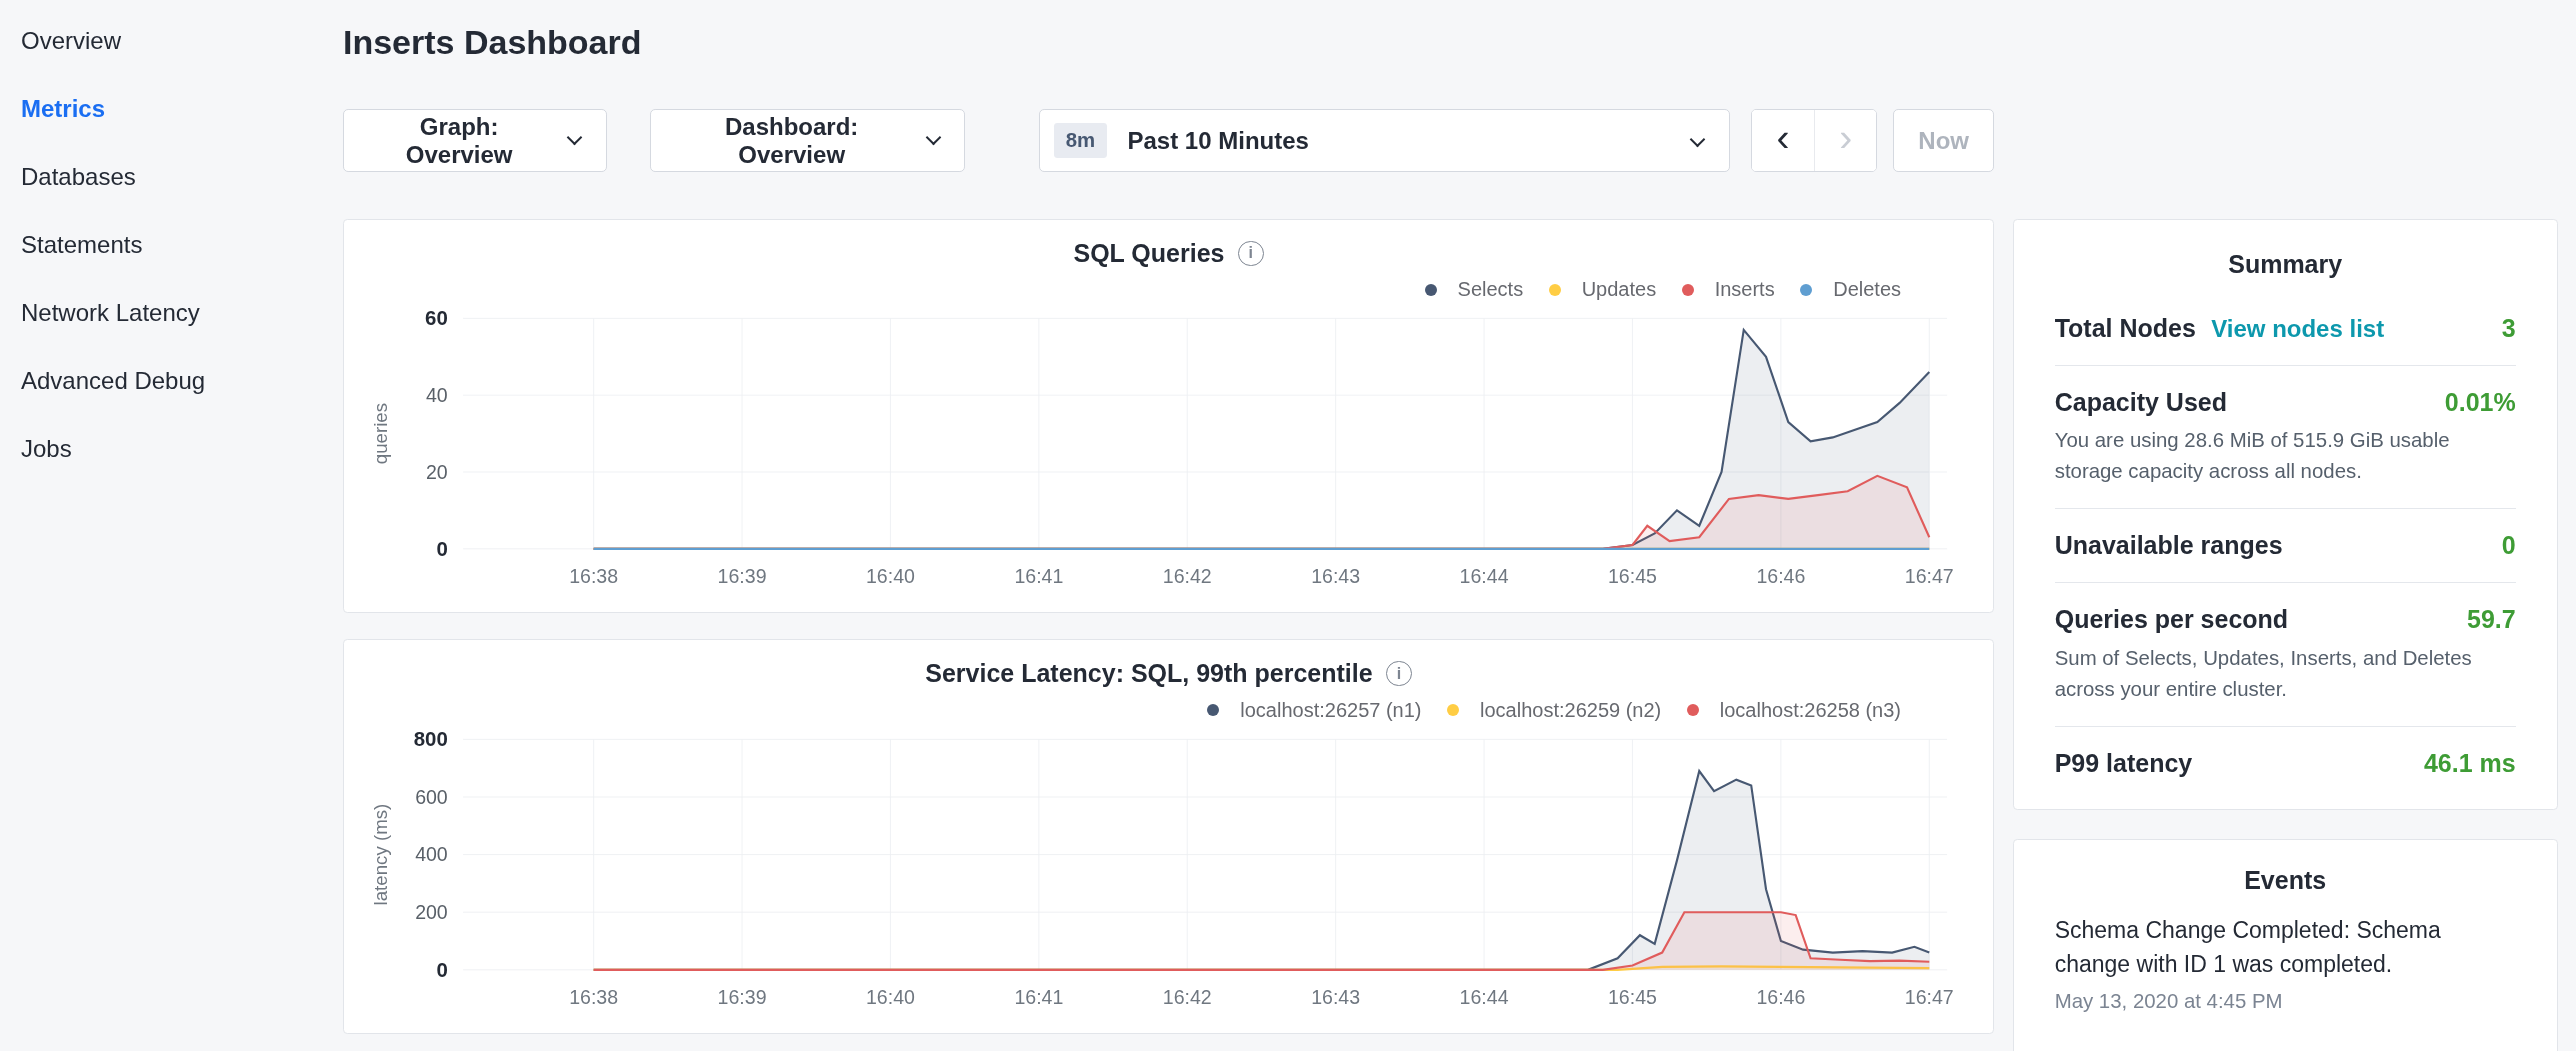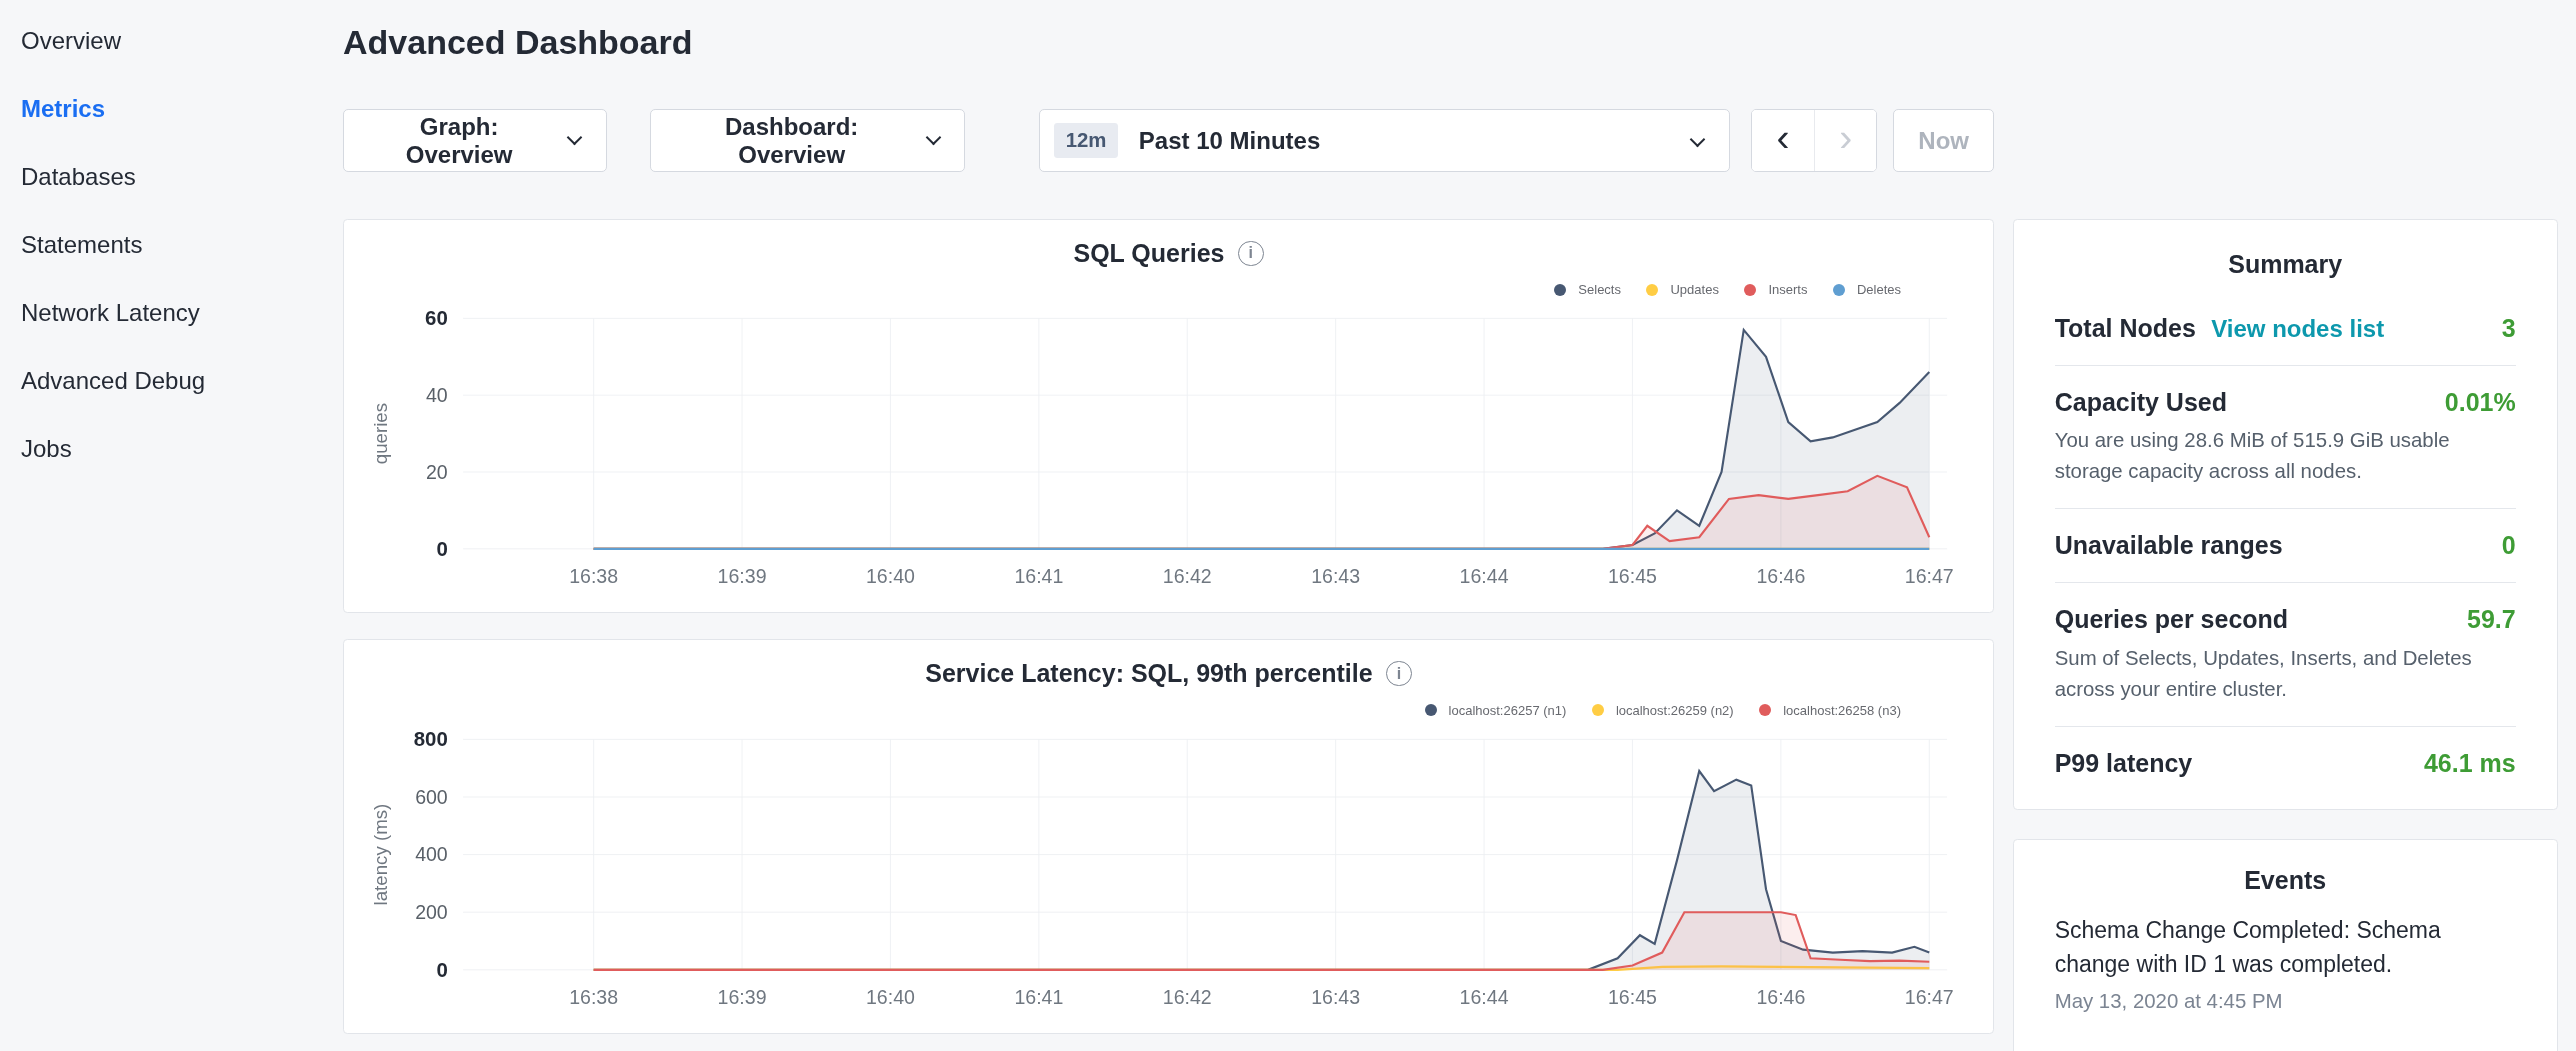--- a/index.html
+++ b/index.html
@@ -31,21 +31,21 @@
   .now-btn{margin-left:16px;padding:0 24px;color:#aeb4bd;}
 
   
   .panel{background:#fff;border:0.9px solid #e2e5ea;border-radius:4.3px;}
   .chart-panel{margin-top:47px;padding:15.3px 0 12px;}
   .chart-panel.second{margin-top:26px;}
   .chart-head{display:flex;align-items:center;justify-content:center;height:36px;}
   .chart-title{font-size:25px;font-weight:700;}
   .info-icon{width:25.5px;height:25.5px;border:1.7px solid #7d8591;border-radius:50%;color:#7d8591;font-size:16px;font-weight:700;display:flex;align-items:center;justify-content:center;margin-left:13.6px;cursor:pointer;flex:none;}
   .legend{display:flex;justify-content:flex-end;align-items:center;gap:25.5px;height:37px;padding-right:92px;}
-  .legend-item{display:flex;align-items:center;gap:12px;font-size:13px;color:#67696f;cursor:pointer;}
+  .legend-item{display:flex;align-items:center;gap:21px;font-size:20px;color:#67696f;cursor:pointer;}
   .dot{width:12px;height:12px;border-radius:50%;flex:none;}
 
   svg.chart{display:block;}
   svg.chart text{font-family:"Liberation Sans",sans-serif;}
   .grid{stroke:#eceef2;stroke-width:1;}
   .ytick{font-size:23px;fill:#596068;text-anchor:end;}
   .ytick.strong{fill:#242a35;font-weight:700;font-size:24px;}
   .xtick{font-size:23px;fill:#6f7780;text-anchor:middle;}
   .ylabel{font-size:22px;fill:#6f7780;text-anchor:middle;}
 
@@ -75,33 +75,33 @@
     <div class="nav-item">Overview</div>
     <div class="nav-item active" style="color: rgb(26, 110, 242);">Metrics</div>
     <div class="nav-item">Databases</div>
     <div class="nav-item">Statements</div>
     <div class="nav-item">Network Latency</div>
     <div class="nav-item">Advanced Debug</div>
     <div class="nav-item">Jobs</div>
   </nav>
 
   <main class="main">
-    <h1 class="page-title">Advanced Dashboard</h1>
+    <h1 class="page-title">Inserts Dashboard</h1>
 
     <div class="controls">
       <button class="btn dropdown">
         <span>Graph: Overview</span>
         <span class="caret"></span>
       </button>
       <button class="btn dropdown">
         <span>Dashboard: Overview</span>
         <span class="caret"></span>
       </button>
       <button class="btn time-select">
-        <span class="badge">12m</span>
+        <span class="badge">8m</span>
         <span class="tw-label">Past 10 Minutes</span>
         <span class="caret"></span>
       </button>
       <div class="arrow-group">
         <button class="arrow-btn">‹</button>
         <button class="arrow-btn disabled">›</button>
       </div>
       <button class="btn now-btn">Now</button>
     </div>
 

